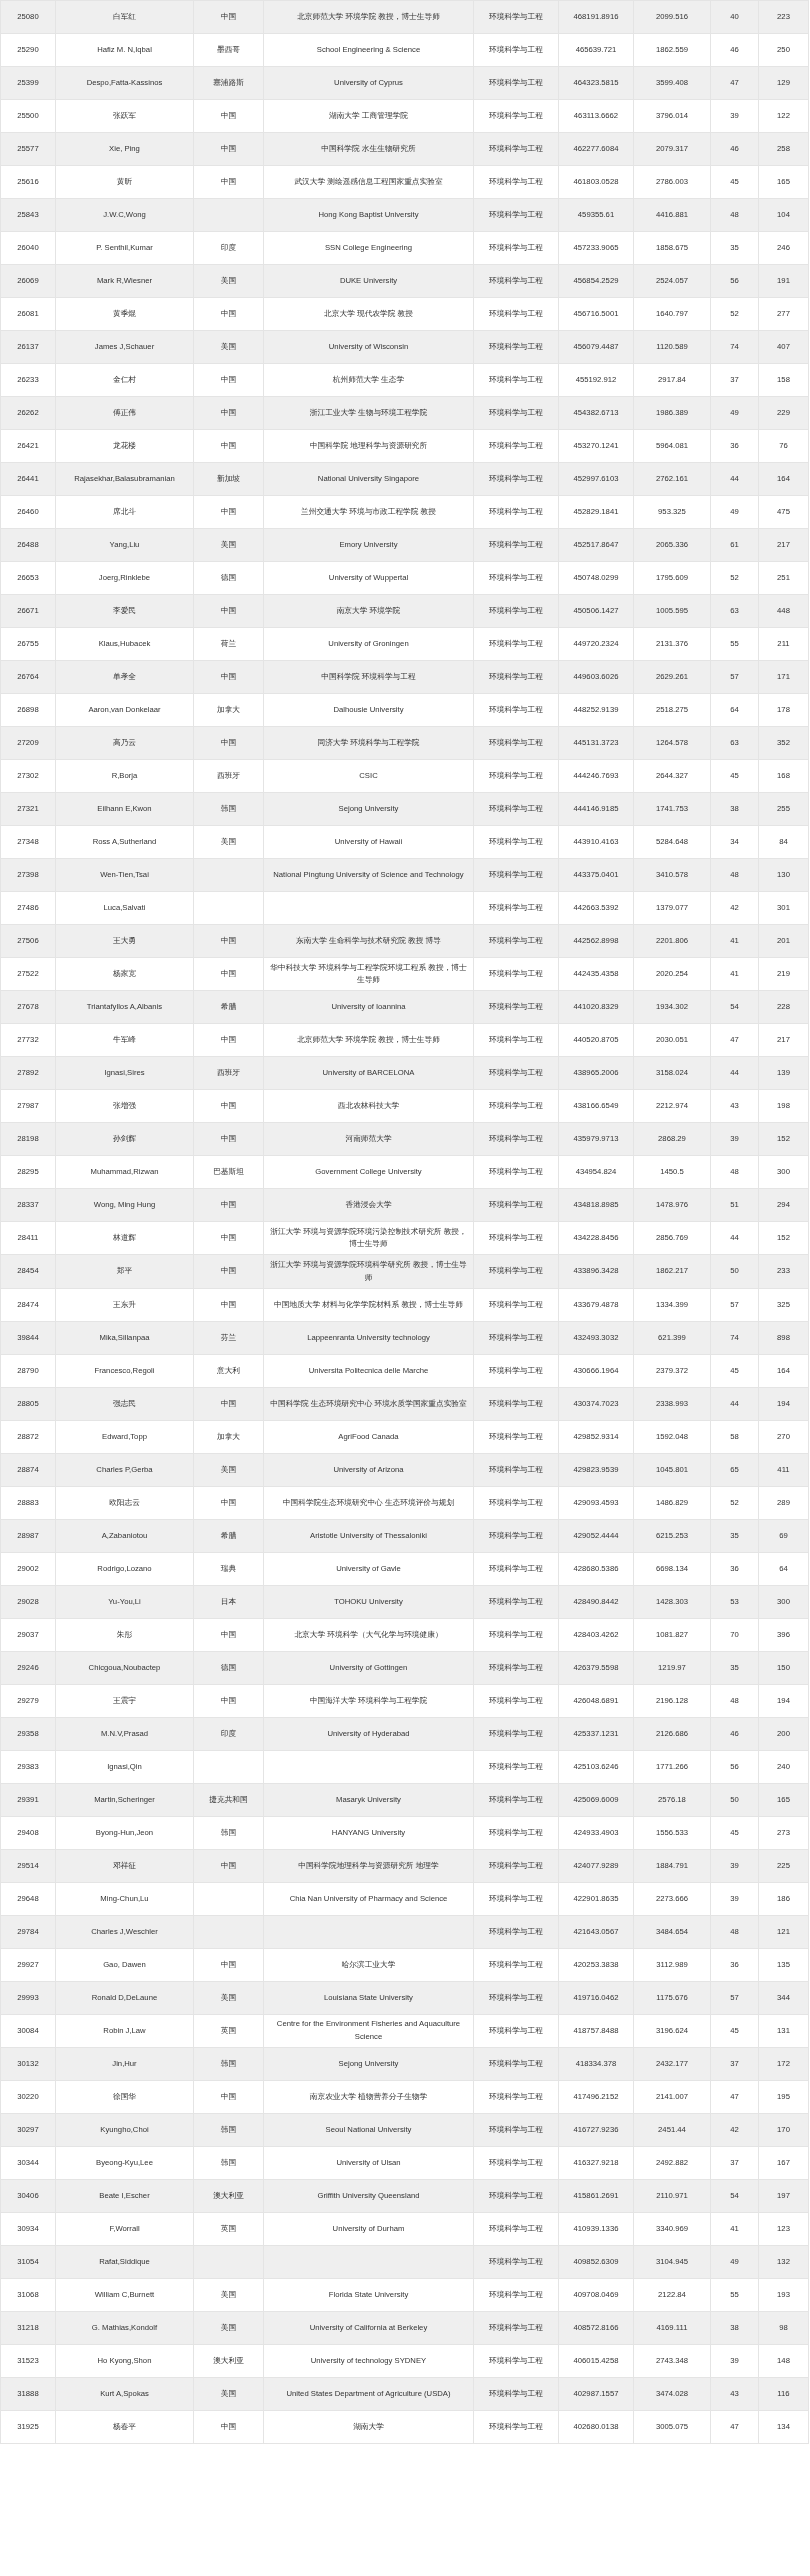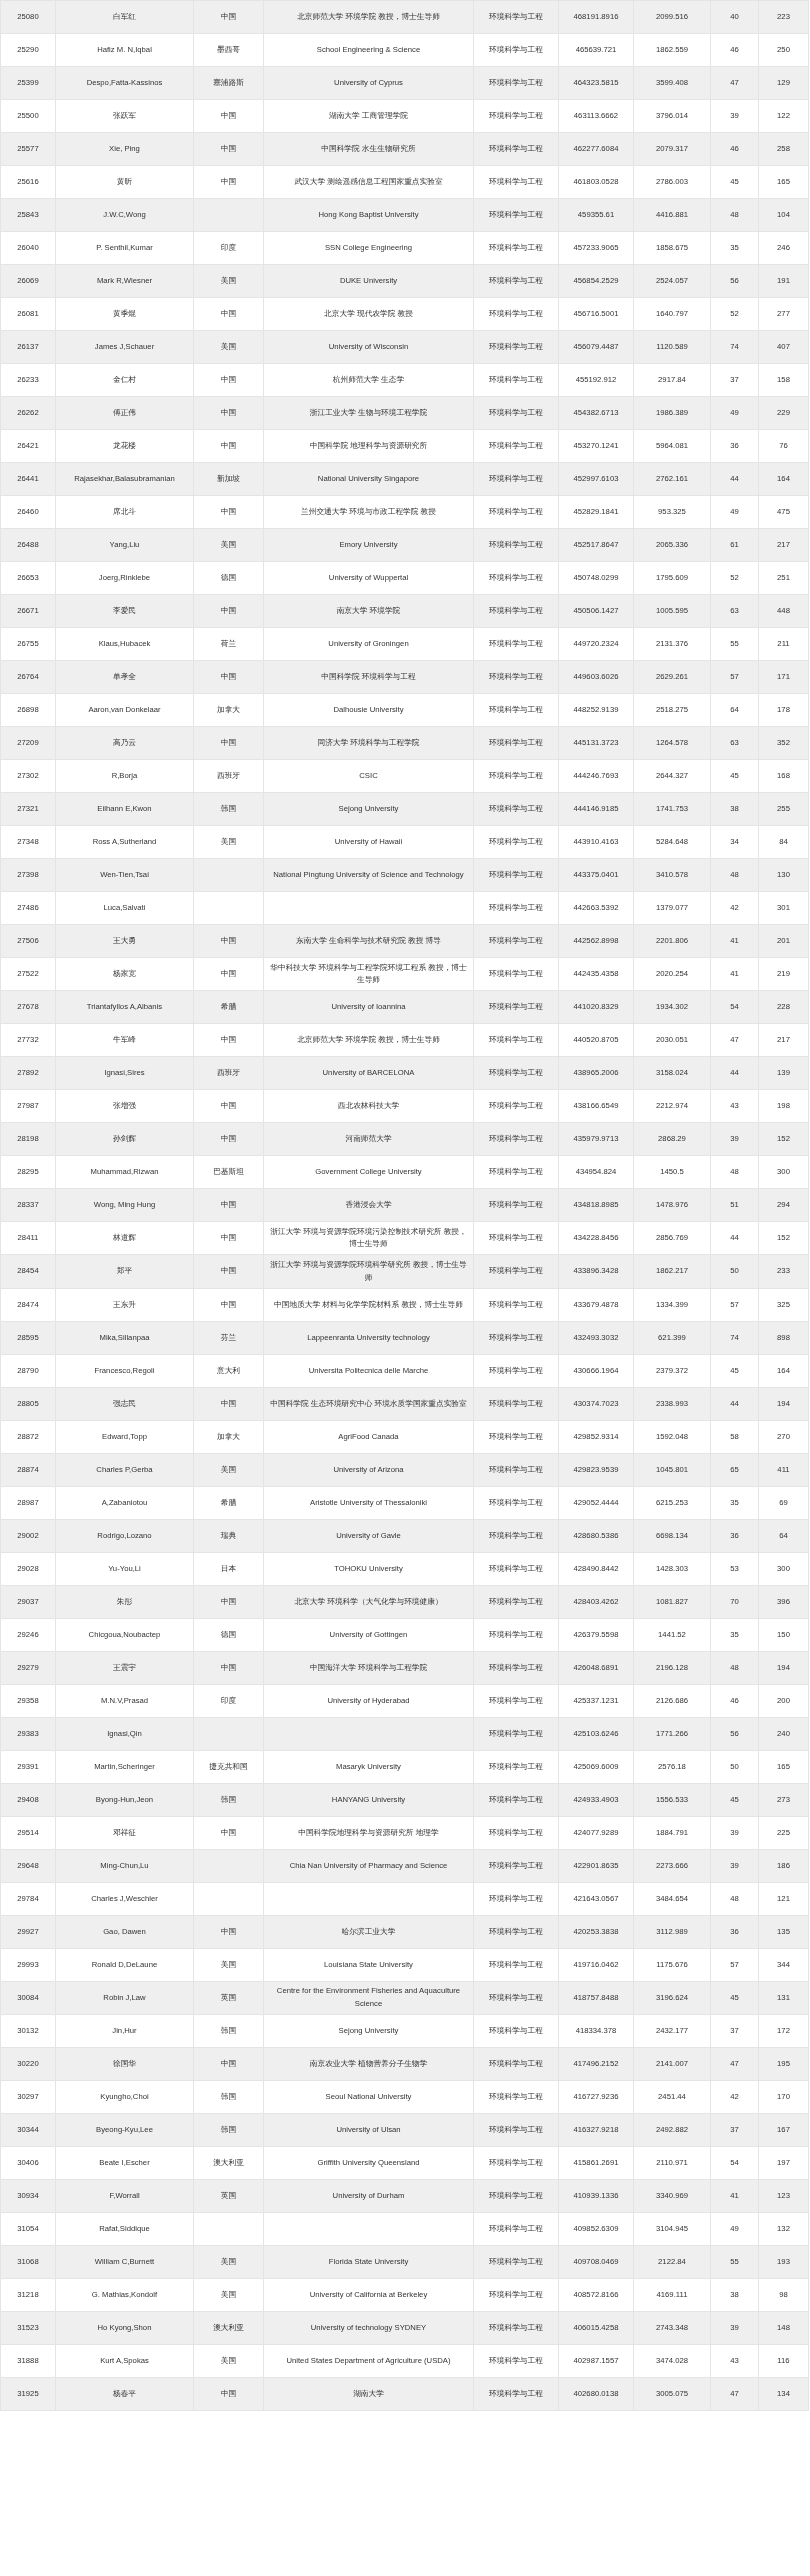--- a/index.html
+++ b/index.html
@@ -497,21 +497,21 @@
           <td>王东升</td>
           <td>中国</td>
           <td>中国地质大学 材料与化学学院材料系 教授，博士生导师</td>
           <td>环境科学与工程</td>
           <td>433679.4878</td>
           <td>1334.399</td>
           <td>57</td>
           <td>325</td>
         </tr>
         <tr>
-          <td>28595</td>
+          <td>39844</td>
           <td>Mika,Sillanpaa</td>
           <td>芬兰</td>
           <td>Lappeenranta University technology</td>
           <td>环境科学与工程</td>
           <td>432493.3032</td>
           <td>621.399</td>
           <td>74</td>
           <td>898</td>
         </tr>
         <tr>
@@ -552,20 +552,31 @@
           <td>Charles P,Gerba</td>
           <td>美国</td>
           <td>University of Arizona</td>
           <td>环境科学与工程</td>
           <td>429823.9539</td>
           <td>1045.801</td>
           <td>65</td>
           <td>411</td>
         </tr>
         <tr>
+          <td>28883</td>
+          <td>欧阳志云</td>
+          <td>中国</td>
+          <td>中国科学院生态环境研究中心 生态环境评价与规划</td>
+          <td>环境科学与工程</td>
+          <td>429093.4593</td>
+          <td>1486.829</td>
+          <td>52</td>
+          <td>289</td>
+        </tr>
+        <tr>
           <td>28987</td>
           <td>A,Zabaniotou</td>
           <td>希腊</td>
           <td>Aristotle University of Thessaloniki</td>
           <td>环境科学与工程</td>
           <td>429052.4444</td>
           <td>6215.253</td>
           <td>35</td>
           <td>69</td>
         </tr>
@@ -602,21 +613,21 @@
           <td>70</td>
           <td>396</td>
         </tr>
         <tr>
           <td>29246</td>
           <td>Chicgoua,Noubactep</td>
           <td>德国</td>
           <td>University of Gottingen</td>
           <td>环境科学与工程</td>
           <td>426379.5598</td>
-          <td>1441.52</td>
+          <td>1219.97</td>
           <td>35</td>
           <td>150</td>
         </tr>
         <tr>
           <td>29279</td>
           <td>王震宇</td>
           <td>中国</td>
           <td>中国海洋大学 环境科学与工程学院</td>
           <td>环境科学与工程</td>
           <td>426048.6891</td>

